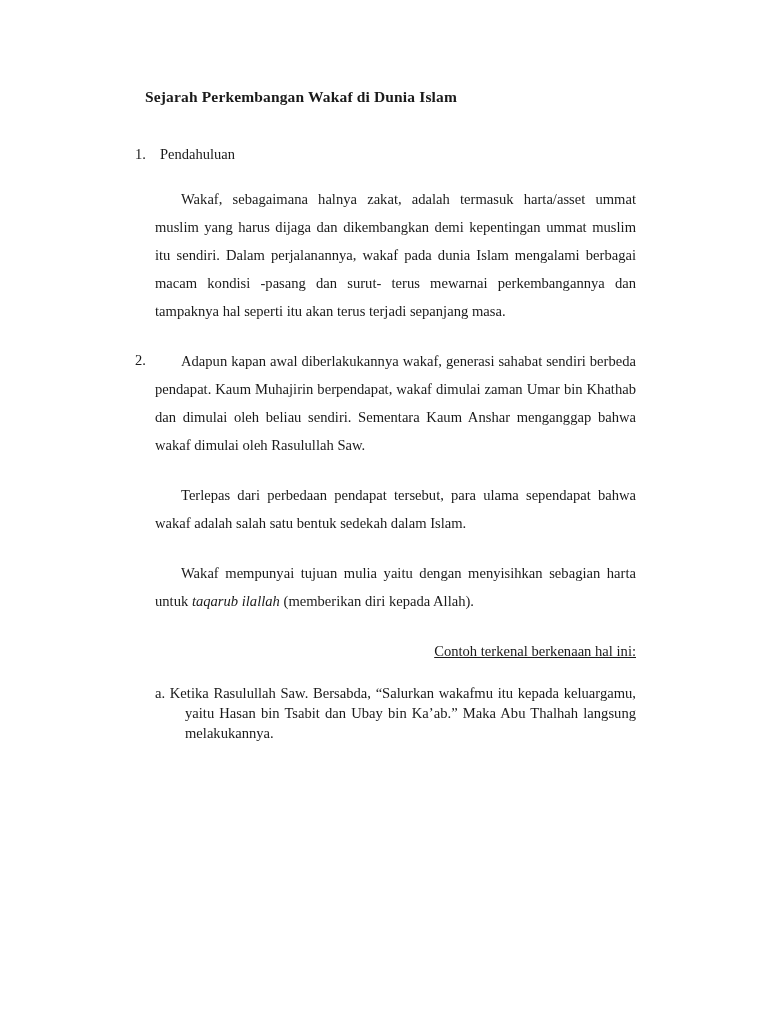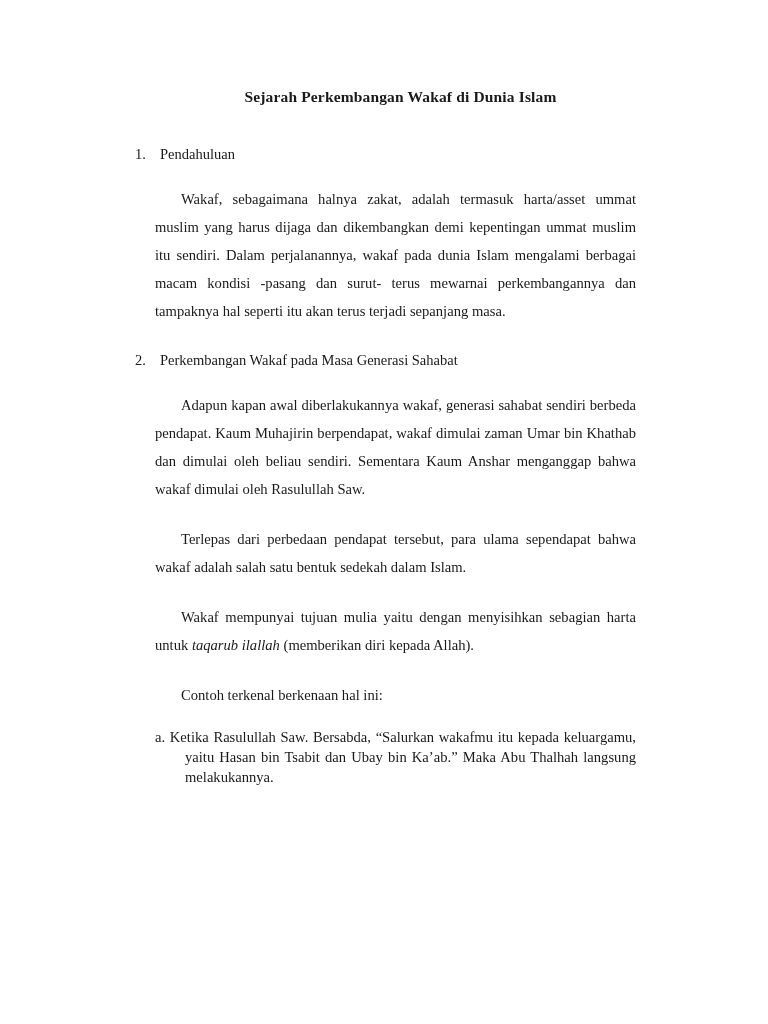--- a/index.html
+++ b/index.html
@@ -27,21 +27,20 @@
   }
 
   .content {
     position: absolute;
     left: 135px;
     top: 86px;
     width: 521px;
   }
 
   .doc-title {
-    text-align: center;
     font-weight: bold;
     font-size: 15.5px;
     letter-spacing: 0.15px;
     line-height: 22px;
     margin: 0 0 33px 0;
     padding-left: 10px;
   }
 
   
   .num-item {
@@ -64,21 +63,21 @@
     margin: 0 0 22px 0;
     padding-left: 20px;
     width: 501px;
     box-sizing: border-box;
     text-align: justify;
     text-justify: inter-word;
     font-size: 14.6px;
     line-height: 28px;
     text-indent: 26px;
   }
-  .para.last-left { text-align: left; }
+  .para.last-left { text-align: right; text-decoration: underline; }
   .para em { font-style: italic; }
 
   .para-tight { margin-bottom: 18px; }
 
   
   .letter-item {
     margin: 0 0 22px 0;
     padding-left: 20px;
     width: 501px;
     box-sizing: border-box;
@@ -104,21 +103,20 @@
 
     <div class="num-item">
       <span class="num">1.</span>
       <span>Pendahuluan</span>
     </div>
 
     <p class="para">Wakaf, sebagaimana halnya zakat, adalah termasuk harta/asset ummat muslim yang harus dijaga dan dikembangkan demi kepentingan ummat muslim itu sendiri. Dalam perjalanannya, wakaf pada dunia Islam mengalami berbagai macam kondisi -pasang dan surut- terus mewarnai perkembangannya dan tampaknya hal seperti itu akan terus terjadi sepanjang masa.</p>
 
     <div class="num-item">
       <span class="num">2.</span>
-      <span>Perkembangan Wakaf pada Masa Generasi Sahabat</span>
     </div>
 
 
     <p class="para">Adapun kapan awal diberlakukannya wakaf, generasi sahabat sendiri berbeda pendapat. Kaum Muhajirin berpendapat, wakaf dimulai zaman Umar bin Khathab dan dimulai oleh beliau sendiri. Sementara Kaum Anshar menganggap bahwa wakaf dimulai oleh Rasulullah Saw.</p>
 
     <p class="para">Terlepas dari perbedaan pendapat tersebut, para ulama sependapat bahwa wakaf adalah salah satu bentuk sedekah dalam Islam.</p>
 
     <p class="para"><span>Wakaf mempunyai tujuan mulia yaitu dengan menyisihkan sebagian harta untuk </span><em>taqarub ilallah</em><span> (memberikan diri kepada Allah).</span></p>
 
     <p class="para para-tight last-left">Contoh terkenal berkenaan hal ini:</p>

